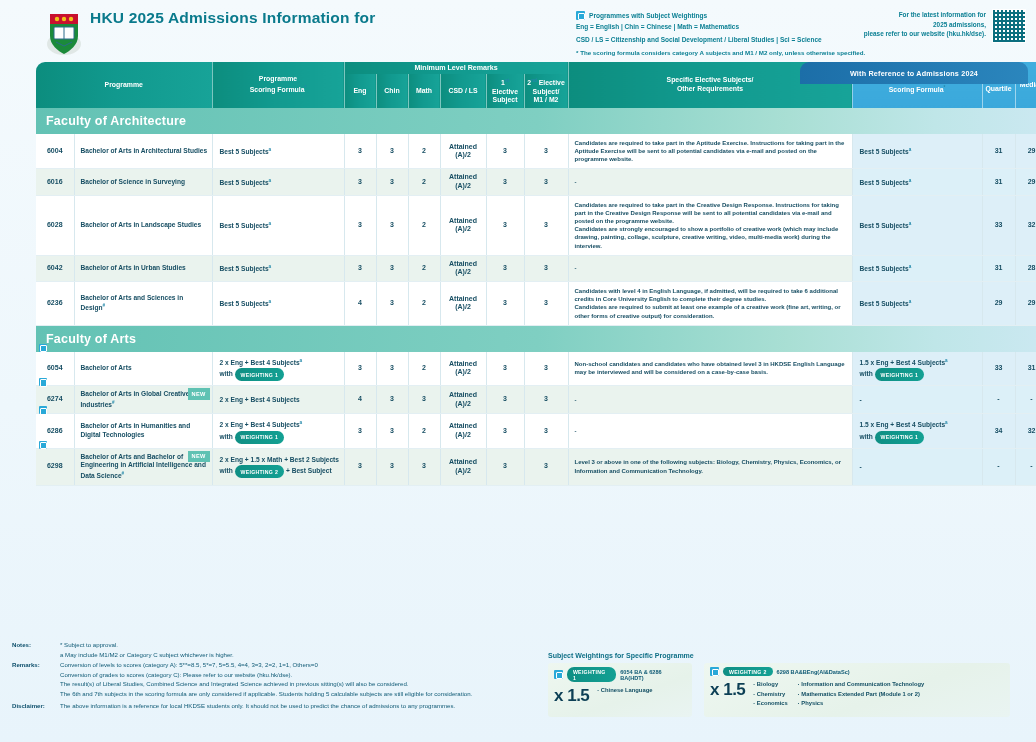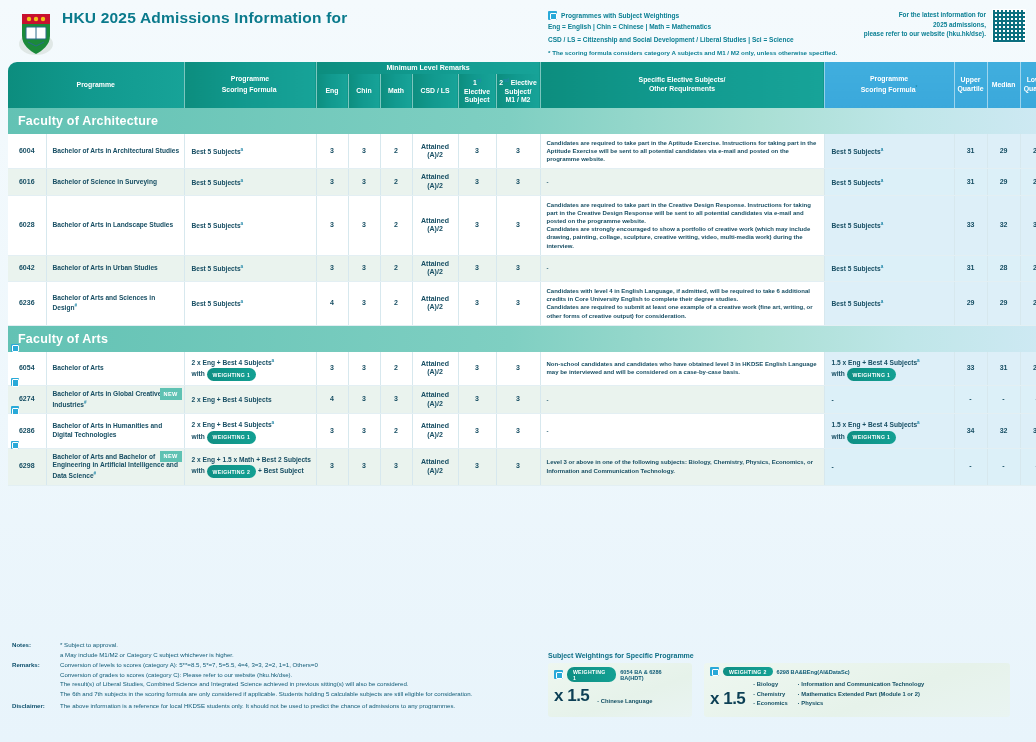--- a/index.html
+++ b/index.html
@@ -3,21 +3,21 @@
 <meta charset="utf-8">
 <style>
   * { box-sizing: border-box; margin: 0; padding: 0; }
   html, body {
     width: 1036px; height: 742px;
     font-family: "Liberation Sans", sans-serif;
     background: linear-gradient(180deg,#f4fafd 0%, #eef7fc 55%, #e8f4fb 100%);
     overflow: hidden;
     color: #0f4c5c;
   }
-  .page { position: relative; width: 1036px; height: 742px; }
+  .page { position: relative; width: 1036px; height: 742px; padding-left: 28px; }
 
   
   .header { position: relative; height: 62px; padding: 8px 10px 0 14px; }
   .crest {
     position: absolute; left: 14px; top: 8px; width: 44px; height: 48px;
   }
   .title-block { position: absolute; left: 62px; top: 8px; }
   .title-line1 {
     font-size: 15.5px; font-weight: bold; color: #0a7a8c; letter-spacing: .2px;
     line-height: 19px;
@@ -144,21 +144,21 @@
   .ntext div { margin-bottom: .5px; }
 
   .weight-panel { position: absolute; left: 548px; top: 652px; width: 478px; }
   .wp-title { font-size: 7px; font-weight: bold; color:#0e6f86; margin-bottom: 4px; }
   .wp-cards { display:flex; gap: 12px; }
   .wcard { background: linear-gradient(160deg,#eef7f0,#e6f2ea 60%, #e9f4f2); border-radius: 3px; padding: 4px 6px 8px 6px;}
   .wcard.one { width: 144px; }
   .wcard.two { width: 306px; }
   .wcard-head { display:flex; align-items:center; gap:4px; margin-bottom: 4px; }
   .wcard-code { font-size: 5.6px; font-weight:bold; color:#0f5a75; }
-  .wcard-body { display:flex; align-items:flex-end; gap: 8px; }
+  .wcard-body { display:flex; align-items:flex-start; gap: 8px; }
   .xmul { font-size: 17px; font-weight: bold; color:#0c3f55; letter-spacing:-.5px; }
   .subjlist { font-size: 5.8px; font-weight:bold; color:#124e63; line-height:9.5px; }
   .subjcols { display:flex; gap: 10px; }
   .disclaimer-row { margin-top: 3px; }
 </style>
 </head>
 <body>
 
 <div class="page">
 
@@ -194,20 +194,21 @@
       <div class="qr-text">
         <div>For the latest information for</div>
         <div>2025 admissions,</div>
         <div>please refer to our website (hku.hk/dse).</div>
       </div>
       <div class="qr"></div>
     </div>
   </div>
 
   <div class="table-wrap">
+    <div class="ref-head">With Reference to Admissions 2024</div>
     <table>
       <colgroup>
         <col style="width:38px">
           <col style="width:138px">
           <col style="width:132px">
         <col style="width:32px">
           <col style="width:32px">
           <col style="width:32px">
         <col style="width:46px">
           <col style="width:38px">

